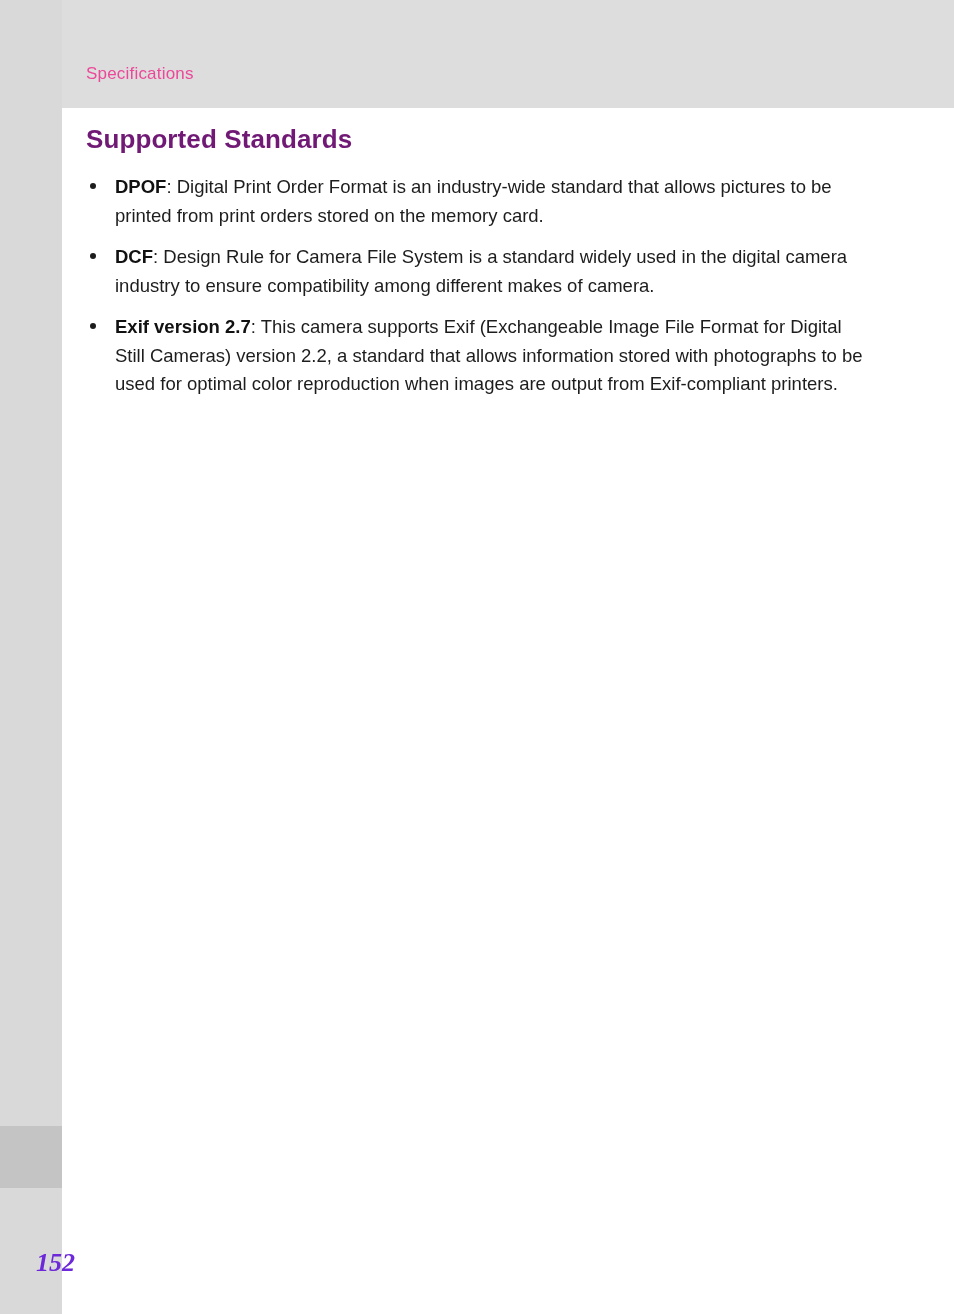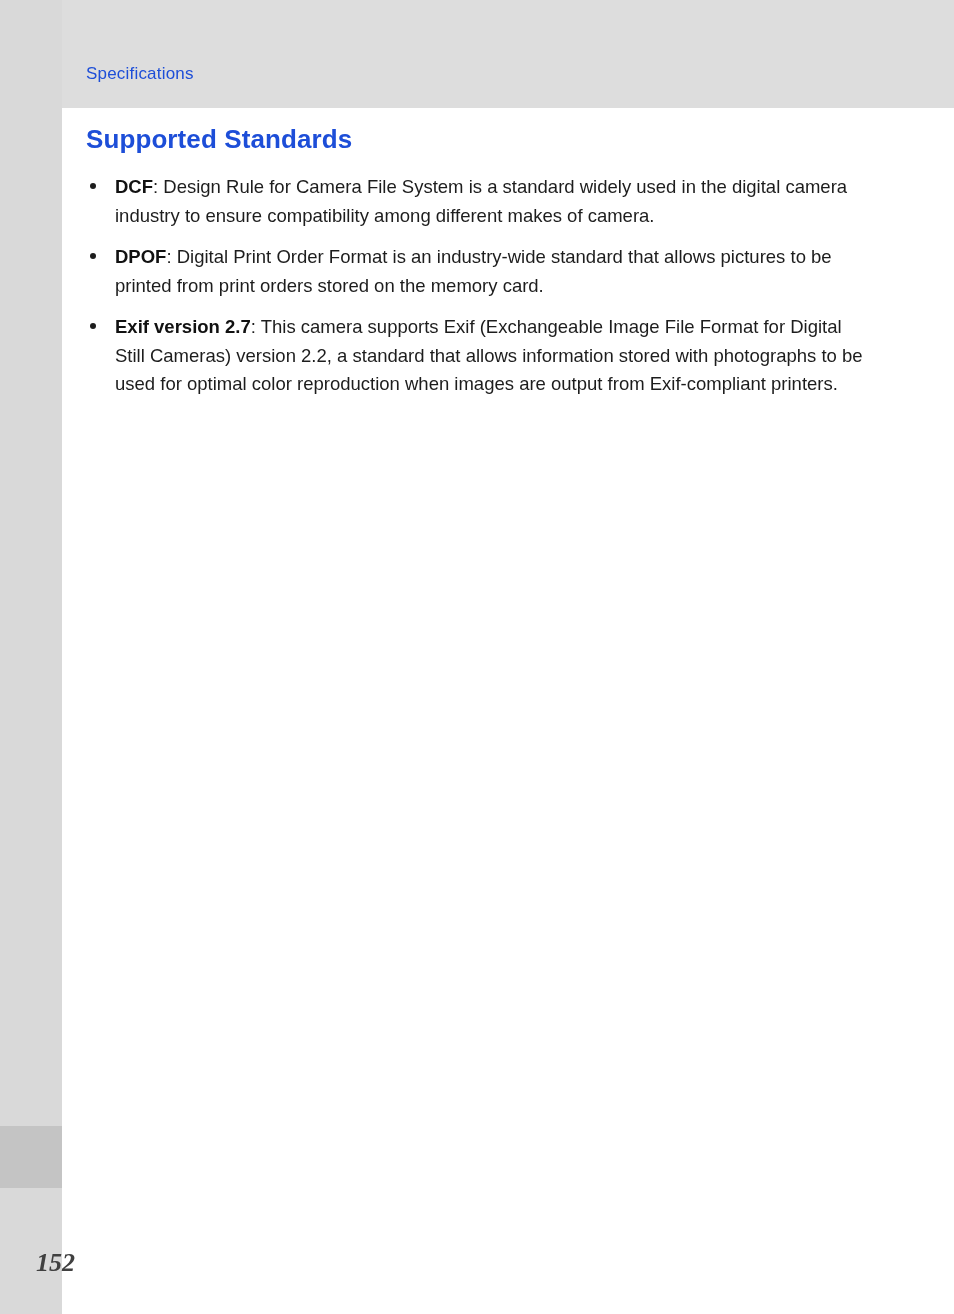--- a/index.html
+++ b/index.html
@@ -33,36 +33,36 @@
     top: 0;
     width: 954px;
     height: 108px;
     background: #dddddd;
   }
   .header-title {
     position: absolute;
     left: 86px;
     top: 64px;
     font-size: 17px;
-    color: #1d4ed8;
+    color: #ec4899;
     letter-spacing: 0.2px;
   }
 
   
   .content {
     position: absolute;
     left: 86px;
     top: 124px;
     width: 790px;
   }
 
   .section-title {
     font-size: 26px;
     font-weight: bold;
-    color: #1d4ed8;
+    color: #701a75;
     margin: 0 0 18px 0;
     letter-spacing: 0.1px;
   }
 
   ul.bullets {
     list-style: none;
     margin: 0;
     padding: 0;
   }
   ul.bullets li {
@@ -98,42 +98,42 @@
   }
 
   
   .page-number {
     position: absolute;
     left: 36px;
     top: 1248px;
     font-size: 26px;
     font-weight: bold;
     font-style: italic;
-    color: #404040;
+    color: #6d28d9;
     font-family: "Liberation Serif", serif;
   }
 </style>
 </head>
 <body>
 
 <div class="header-band"></div>
 <div class="left-strip"></div>
 
 <div class="header-title">Specifications</div>
 
 <div class="content">
 
   <h1 class="section-title">Supported Standards</h1>
 
   <ul class="bullets">
     <li>
-      <span class="bullet-dot"></span><span class="term">DCF</span><span>: Design Rule for Camera File System is a standard widely used in the digital camera industry to ensure compatibility among different makes of camera.</span>
+      <span class="bullet-dot"></span><span class="term">DPOF</span><span>: Digital Print Order Format is an industry-wide standard that allows pictures to be printed from print orders stored on the memory card.</span>
     </li>
     <li>
-      <span class="bullet-dot"></span><span class="term">DPOF</span><span>: Digital Print Order Format is an industry-wide standard that allows pictures to be printed from print orders stored on the memory card.</span>
+      <span class="bullet-dot"></span><span class="term">DCF</span><span>: Design Rule for Camera File System is a standard widely used in the digital camera industry to ensure compatibility among different makes of camera.</span>
     </li>
     <li>
       <span class="bullet-dot"></span><span class="term">Exif version 2.7</span><span>: This camera supports Exif (Exchangeable Image File Format for Digital Still Cameras) version 2.2, a standard that allows information stored with photographs to be used for optimal color reproduction when images are output from Exif-compliant printers.</span>
     </li>
   </ul>
 
 </div>
 
 <div class="strip-block"></div>
 

